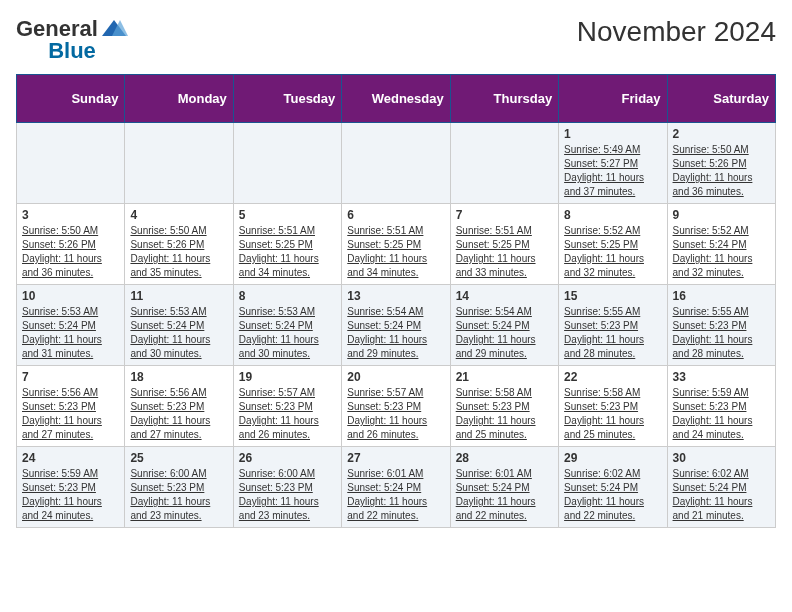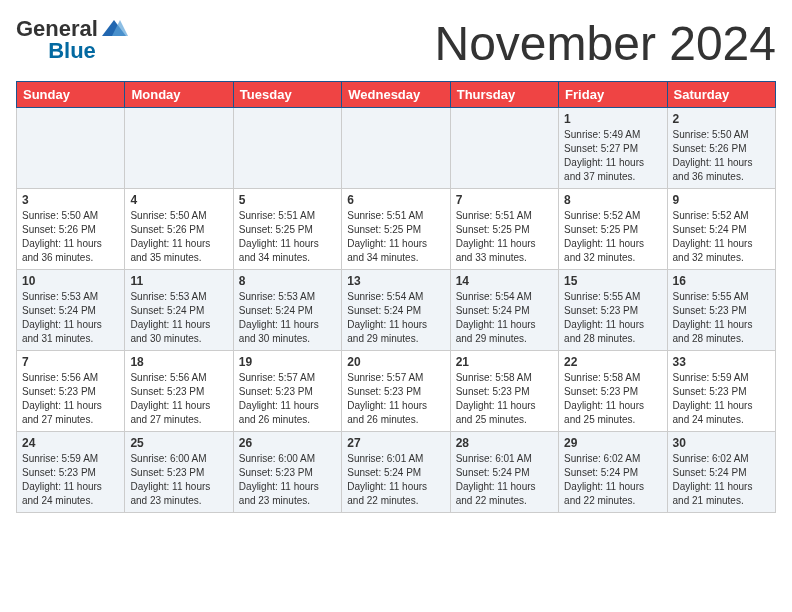--- a/index.html
+++ b/index.html
@@ -18,38 +18,38 @@
     }
     .logo {
       display: flex;
       flex-direction: column;
       align-items: center;
     }
     .title-section {
       text-align: right;
     }
     .month-year {
-      font-size: 48px;
+      font-size: 28px;
       color: #333;
       font-weight: normal;
     }
     .location {
       font-size: 14px;
       color: #555;
     }
     .calendar {
       width: 100%;
       border-collapse: collapse;
       table-layout: fixed;
     }
     .calendar thead th {
-      background-color: #ef4444;
+      background-color: #701a75;
       color: #fff;
-      text-align: left;
-      padding: 5px 6px;
+      text-align: right;
+      padding: 16px 6px;
       font-size: 13px;
       font-weight: bold;
       border: 1px solid #1a5490;
     }
     .calendar tbody td {
       vertical-align: top;
       border: 1px solid #ccc;
       padding: 4px 5px;
       font-size: 10.5px;
       color: #333;
@@ -65,20 +65,21 @@
     .day-number {
       font-size: 12px;
       font-weight: bold;
       display: block;
       margin-bottom: 2px;
     }
     .day-info {
       font-size: 10px;
       color: #333;
       line-height: 1.4;
+      text-decoration: underline;
     }
     .empty-cell {
       background: #fff !important;
     }
     tbody tr:nth-child(odd) .empty-cell {
       background: #f0f4f8 !important;
     }
   </style>
 </head>
 <body>

